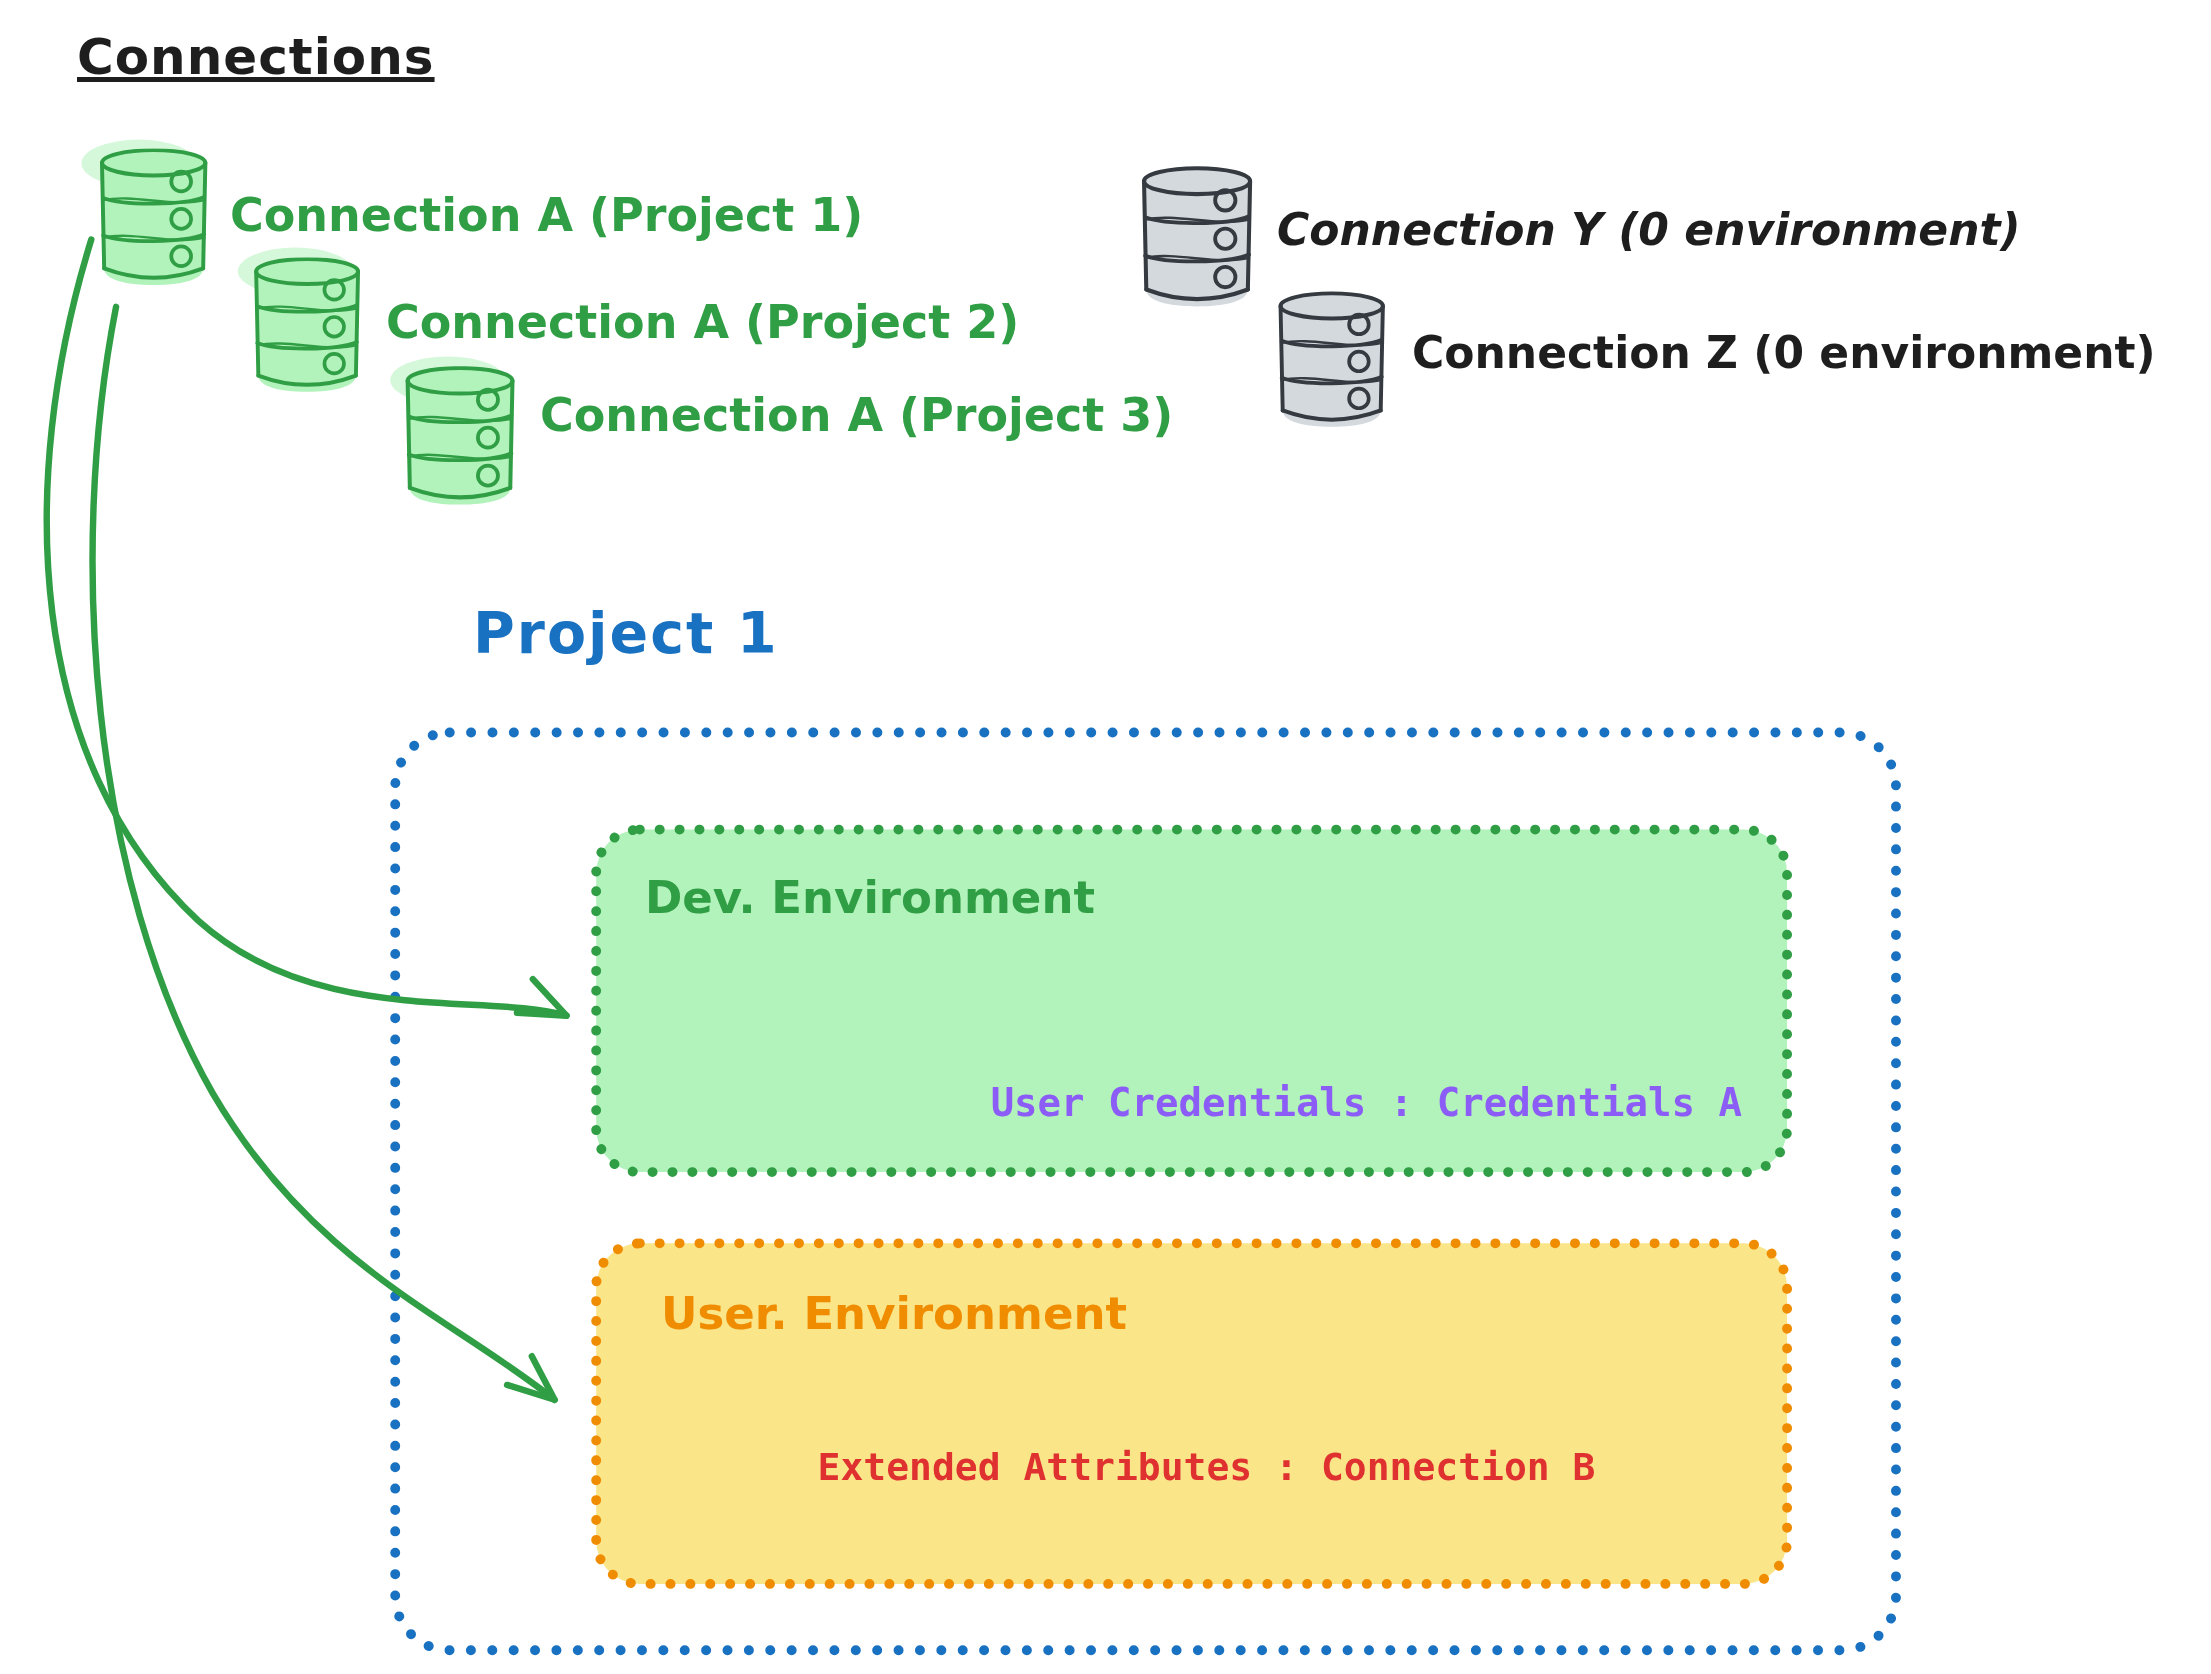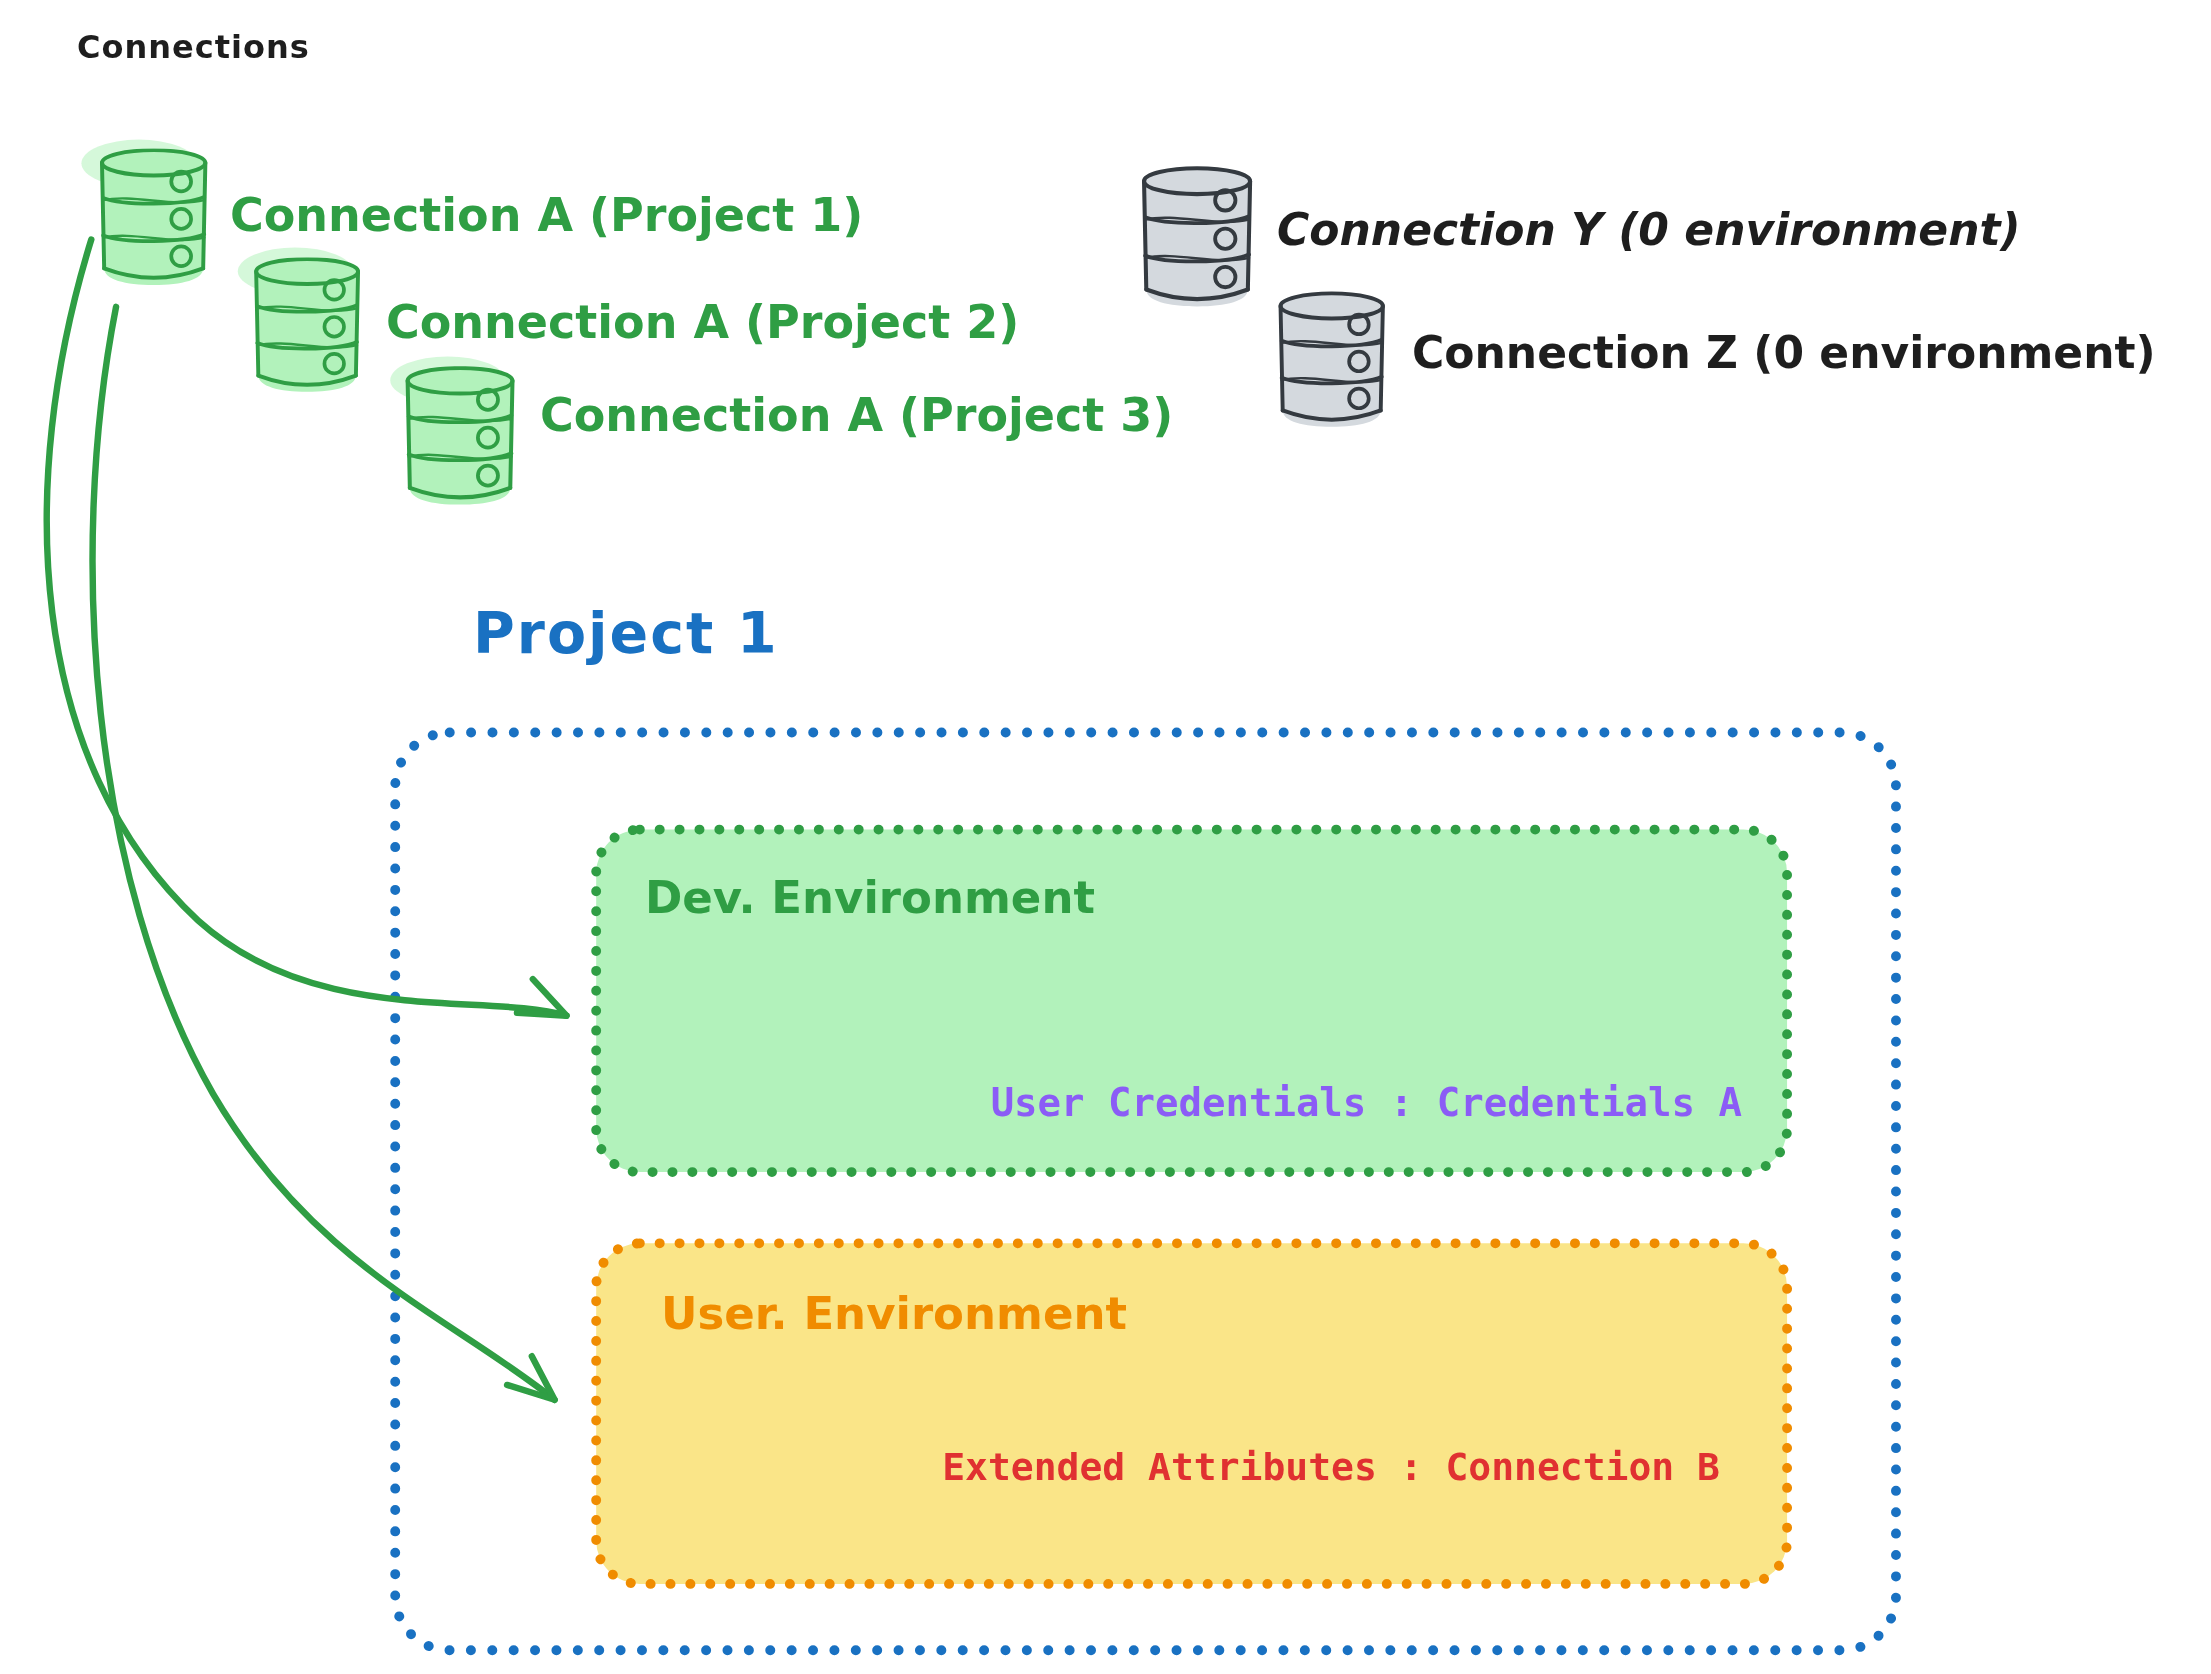--- a/index.html
+++ b/index.html
@@ -7,33 +7,33 @@
     position:relative;
     width:2212px;height:1674px;
     background:#ffffff;
     overflow:hidden;
     font-family:"DejaVu Sans", sans-serif;
   }
   .layer{position:absolute;left:0;top:0;}
   .txt{position:absolute;white-space:nowrap;}
   .hand{font-family:"DejaVu Sans", sans-serif;font-weight:bold;}
   .mono{font-family:"DejaVu Sans Mono", monospace;font-weight:bold;}
-  .t-title{left:77px;top:28px;font-size:32px;color:#1e1e1e;letter-spacing:1px;}
+  .t-title{left:77px;top:28px;font-size:50px;color:#1e1e1e;letter-spacing:1px;text-decoration:underline;}
   .t-conn-g{font-size:46px;color:#2f9e44;}
   .t-conn-d{font-size:44px;color:#1e1e1e;}
   .t-a1{left:230px;top:188px;}
   .t-a2{left:386px;top:295px;}
   .t-a3{left:540px;top:388px;}
   .t-y{left:1277px;top:204px;font-style:italic;}
   .t-z{left:1412px;top:327px;}
   .t-project{left:473px;top:600px;font-size:57px;color:#1971c2;letter-spacing:2px;}
   .t-dev-title{left:645px;top:871px;font-size:45px;color:#2f9e44;}
   .t-prod-title{left:661px;top:1287px;font-size:45px;color:#f08c00;}
   .t-dev-map{left:693px;top:1080px;width:1049px;text-align:right;font-size:39px;color:#8b5cf6;}
-  .t-prod-maps{left:693px;top:1444px;width:1027px;text-align:right;font-size:38px;line-height:46px;color:#e03131;}
+  .t-prod-maps{left:693px;top:1444px;width:1027px;text-align:center;font-size:38px;line-height:46px;color:#e03131;}
   .db-green{color:#2f9e44;--fill:#b2f2bb;}
   .db-gray{color:#343a40;--fill:#d4d9de;}
 </style>
 </head>
 <body>
 
 <div class="canvas">
 
   <svg class="layer" width="2212" height="1674" viewBox="0 0 2234 1691">
     <defs>

